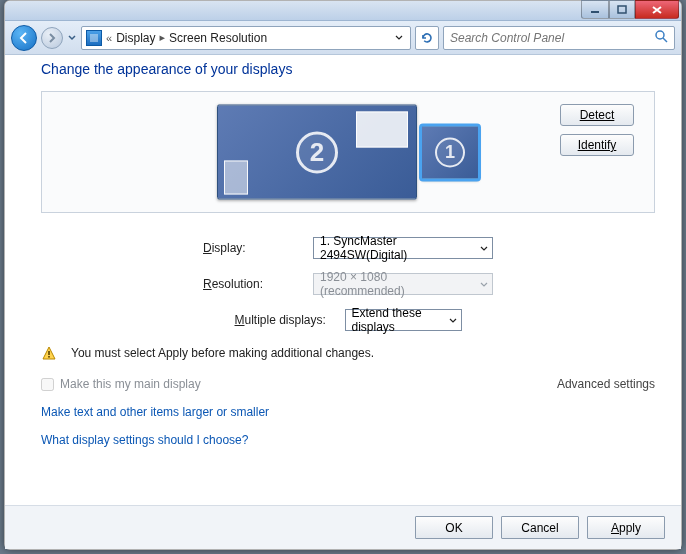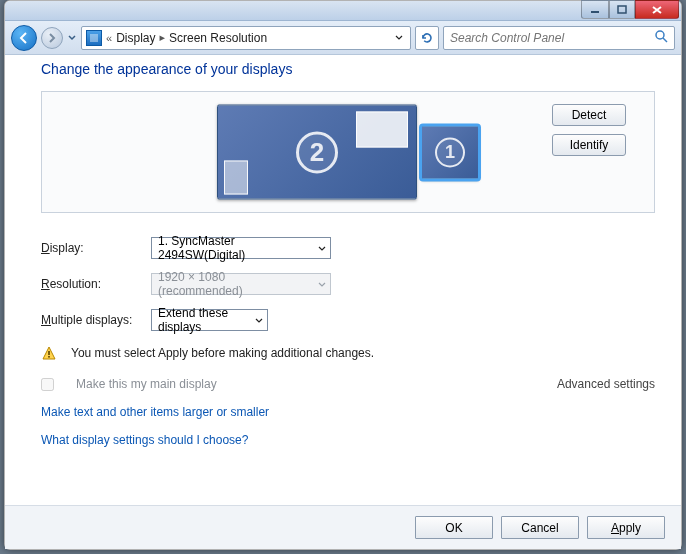--- a/index.html
+++ b/index.html
@@ -155,34 +155,35 @@
     background:rgba(255,255,255,0.08);
   }
   .mon1 .mon-num { width:30px;height:30px;font-size:18px;border-width:2px;}
   .mini-win {
     position:absolute; background:rgba(255,255,255,0.85);
     border:1px solid rgba(255,255,255,0.9);
   }
   .mon2 .mw1 { right:8px; top:6px; width:52px; height:36px;}
   .mon2 .mw2 { left:6px; bottom:4px; width:24px; height:34px; background:rgba(255,255,255,0.5);}
   .preview-btns {
-    position:absolute; right:28px; top:12px;
-    display:flex; flex-direction:column; gap:8px;
+    position:absolute; right:20px; top:12px;
+    display:flex; flex-direction:column; gap:8px;text-decoration:underline;
   }
   .wbtn {
     width:74px; height:22px;
     background:linear-gradient(#fdfdfd,#e4e9ef);
     border:1px solid #8b9bae;
     border-radius:3px;
     font-size:12px;
   }
 
   .form-row {
     display:flex; align-items:center;
     margin-bottom: 14px;
+    justify-content: center;
   }
   .form-label {
     width:110px;
     color:#222;
   }
   .form-label .ul { text-decoration:underline; }
   .combo {
     height:22px;
     border:1px solid #7d8ea3;
     background:#fff;
@@ -202,21 +203,21 @@
   .warn-row {
     display:flex; align-items:center; gap:14px;
     margin: 6px 0 16px 0;
     color:#222;
   }
   .warn-icon {
     width:16px;height:16px;
     display:flex;align-items:center;justify-content:center;
   }
   .check-row {
-    display:flex; align-items:center; gap:22px;
+    display:flex; align-items:center; gap:6px;
     color:#8a8f96;
     margin-bottom: 4px;
   }
   .check-row input { accent-color:#8a8f96; }
   .adv-link {
     margin-left:auto; color:#444;
   }
   .link {
     color:#0b57b4;
     display:block;

